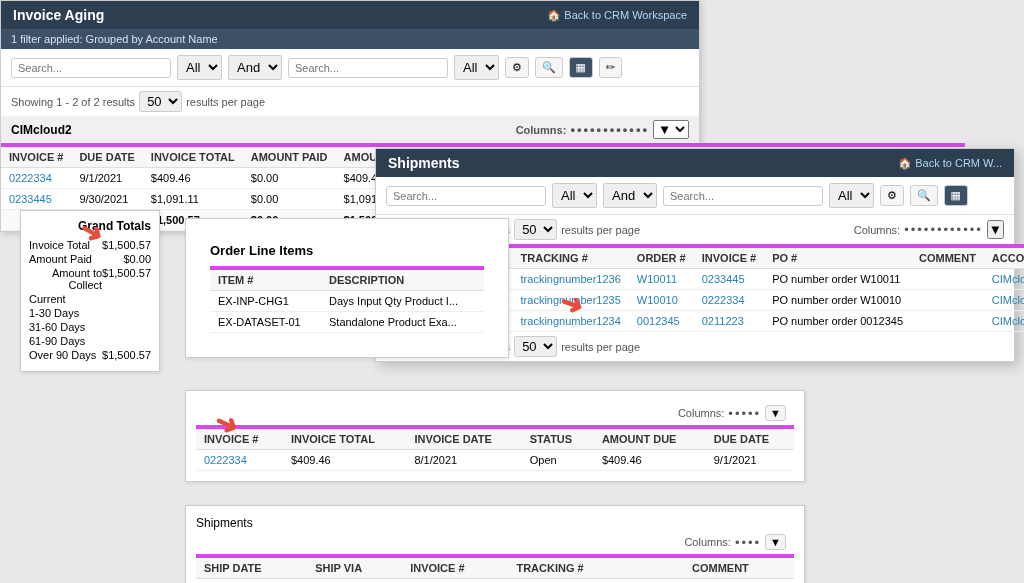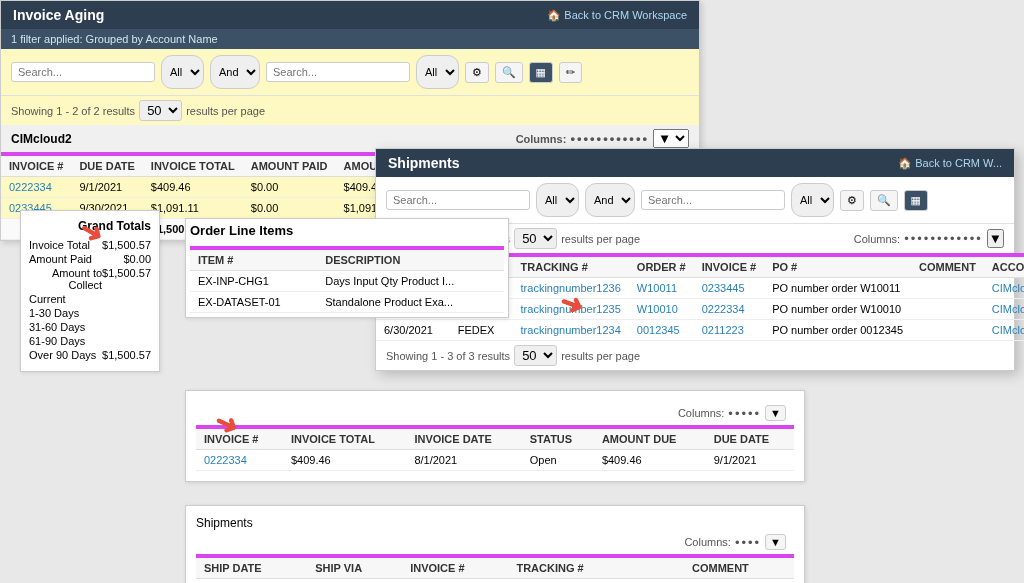--- a/index.html
+++ b/index.html
@@ -3,21 +3,21 @@
   <meta charset="utf-8">
   <style>
     * { box-sizing: border-box; margin: 0; padding: 0; }
     body { font-family: -apple-system, BlinkMacSystemFont, 'Segoe UI', sans-serif; font-size: 12px; background: #e8e8e8; }
 
     
     .panel-back {
       position: absolute;
       top: 0; left: 0;
       width: 700px;
-      background: #fef9c3;
+      background: #ffffff;
       border: 1px solid #ccc;
       box-shadow: 2px 2px 6px rgba(0,0,0,0.15);
       z-index: 1;
     }
     .panel-back .header {
       background: #2c3e50;
       color: #fff;
       padding: 6px 12px;
       display: flex;
       justify-content: space-between;
@@ -38,27 +38,27 @@
       display: flex;
       align-items: center;
       gap: 6px;
       border-bottom: 1px solid #e0e0e0;
     }
     .toolbar input {
       border: 1px solid #ccc;
       border-radius: 3px;
       padding: 3px 6px;
       font-size: 11px;
-      width: 144px;
+      width: 160px;
     }
     .toolbar select {
       border: 1px solid #ccc;
-      border-radius: 11px;
-      padding: 9px 4px;
-      font-size: 11px;
+      border-radius: 2px;
+      padding: 3px 4px;
+      font-size: 13px;
     }
     .toolbar .icon-btn {
       border: 1px solid #ccc;
       background: #f5f5f5;
       border-radius: 3px;
       padding: 3px 6px;
       cursor: pointer;
       font-size: 11px;
     }
     .toolbar .icon-btn.active { background: #3d5166; color: #fff; }
@@ -121,21 +121,21 @@
     .grand-totals .gt-row { display: flex; justify-content: space-between; margin-bottom: 2px; }
 
     
     .order-line-items {
       position: absolute;
       top: 218px;
       left: 185px;
       width: 324px;
       background: #fff;
       border: 1px solid #ccc;
-      padding: 4px;
+      padding: 24px;
       box-shadow: 1px 1px 4px rgba(0,0,0,0.1);
       z-index: 3;
     }
     .order-line-items .section-title { font-weight: 700; font-size: 13px; margin-bottom: 8px; }
 
     
     .invoices-panel {
       position: absolute;
       top: 390px;
       left: 185px;

